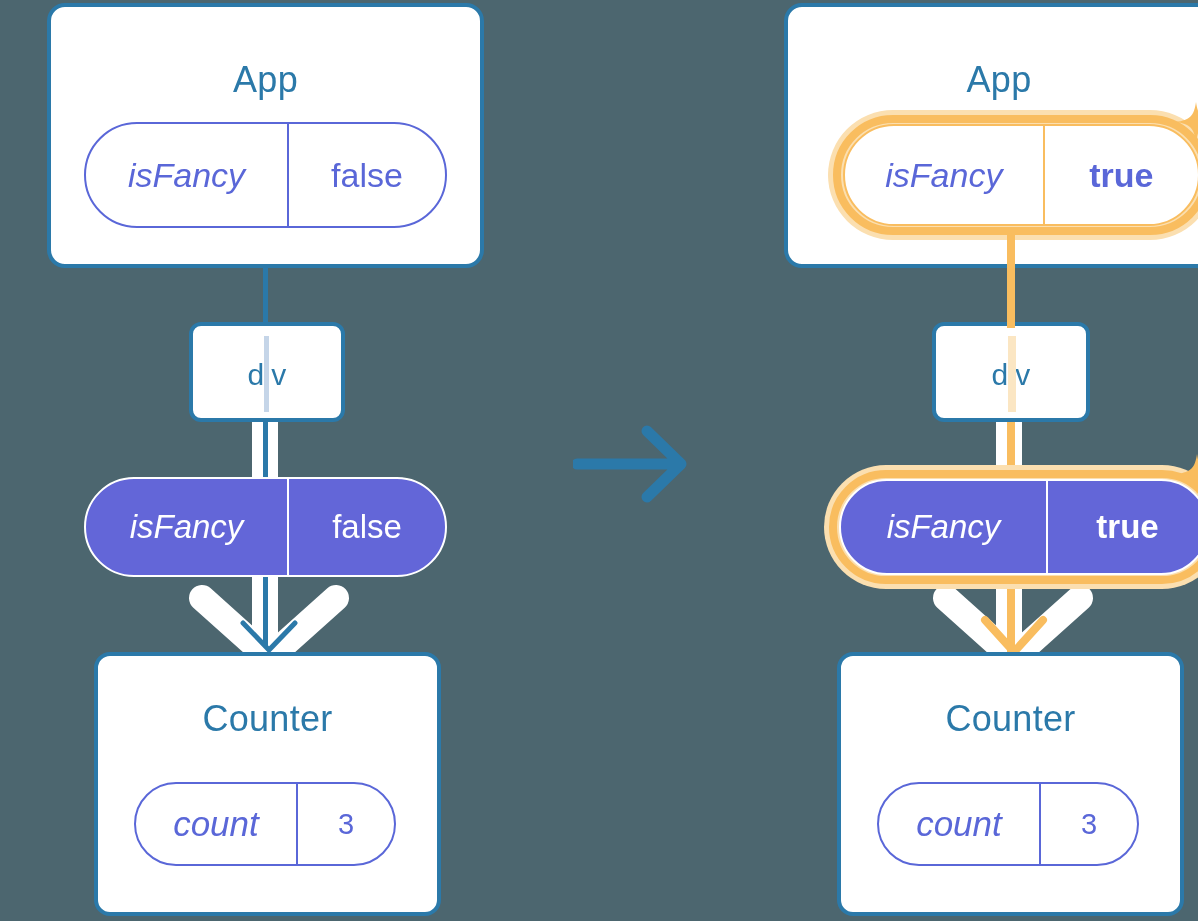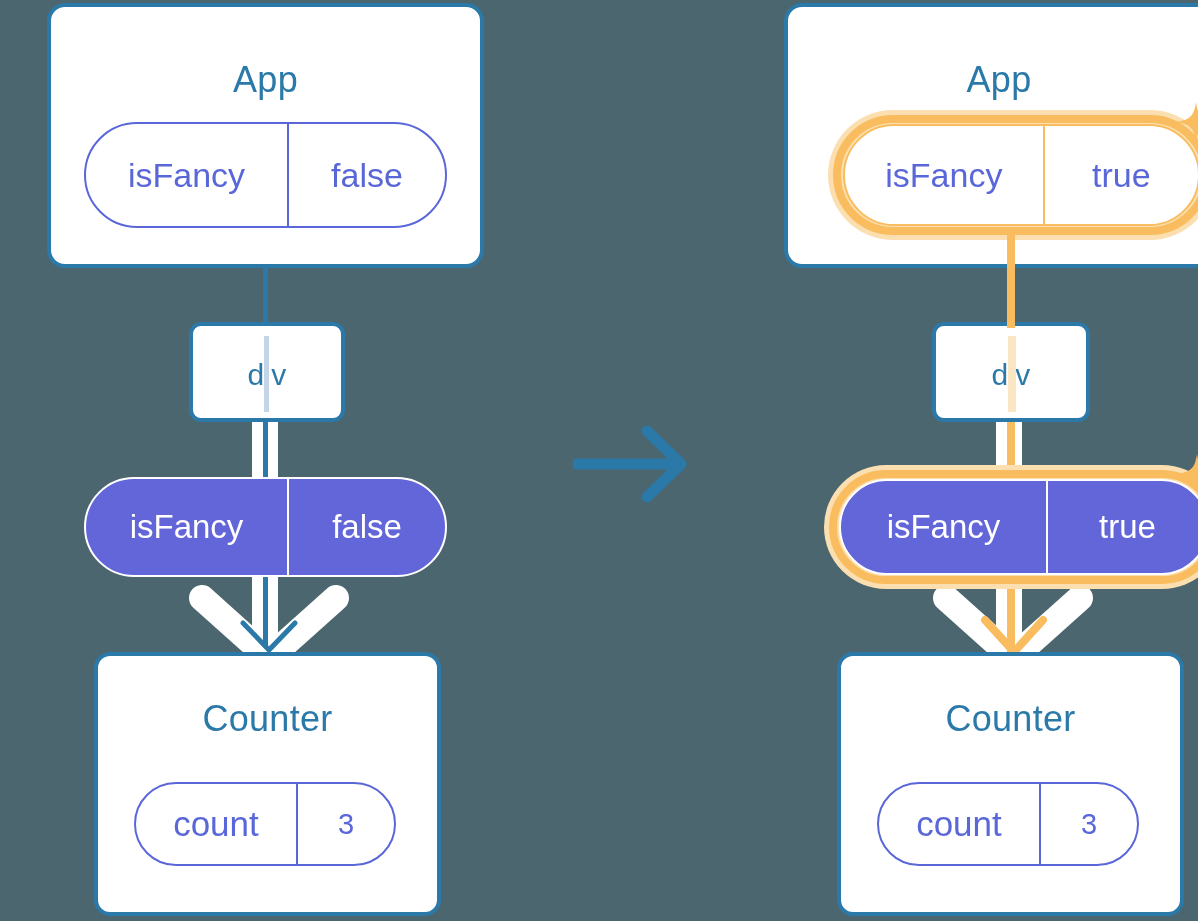--- a/index.html
+++ b/index.html
@@ -83,39 +83,39 @@
   .pill-filled .pill-val { color: #ffffff; }
   .pill-filled .pill-val { border-left: 2px solid #ffffff; }
 
   .pill-key, .pill-val {
     display: flex;
     align-items: center;
     justify-content: center;
     box-sizing: border-box;
     white-space: nowrap;
   }
-  .pill-key { flex: 0 0 56%; }
+  .pill-key { flex: 0 0 56%; font-style: italic; }
   .pill-val { flex: 1 1 auto; }
 
   
   .pill-app { left: 40px; top: 122px; width: 363px; height: 106px; }
   .pill-app .pill-key { font-size: 34px; }
   .pill-app .pill-val { font-size: 34px; }
 
   
   .pill-prop { left: 40px; top: 477px; width: 363px; height: 100px; }
   .pill-prop .pill-key { font-size: 33px; }
   .pill-prop .pill-val { font-size: 33px; }
 
   
   .pill-count { left: 90px; top: 782px; width: 262px; height: 84px; }
   .pill-count .pill-key { font-size: 35px; flex: 0 0 62%; }
   .pill-count .pill-val { font-size: 29px; }
 
-  .bold-val { font-weight: normal; }
+  .bold-val { font-weight: bold; }
   .ring-outer {
     position: absolute;
     border-radius: 999px;
     box-sizing: border-box;
     background: #fbdfb0;
     z-index: 6;
   }
   .ring-inner {
     position: absolute;
     border-radius: 999px;

